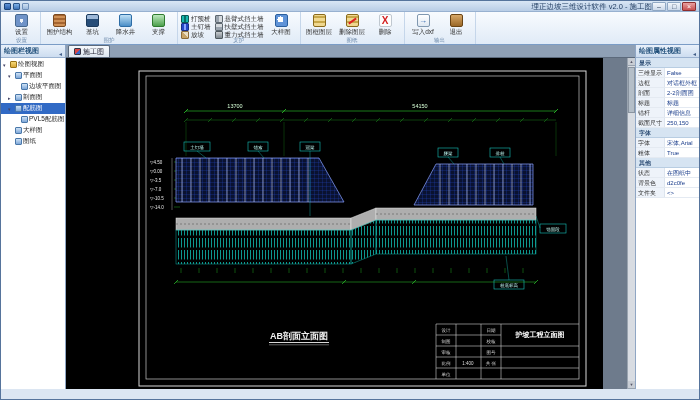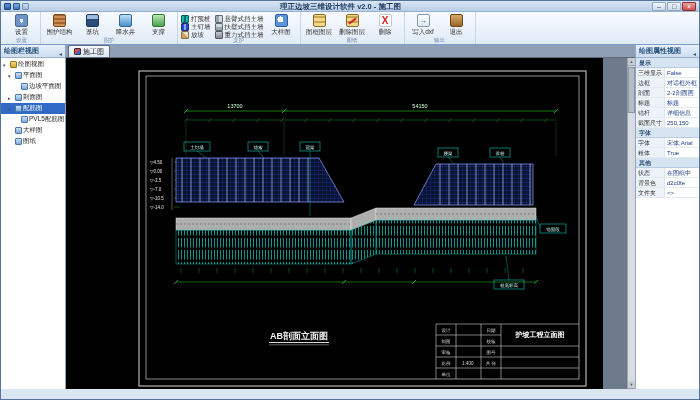--- a/index.html
+++ b/index.html
@@ -6,21 +6,21 @@
   *{box-sizing:border-box;}
   .window{width:700px;height:400px;position:relative;overflow:hidden;background:#dce6f2;border:1px solid #56749c;}
 
   
   .titlebar{height:11px;background:linear-gradient(#d9e6f5,#b9cde6);border-bottom:1px solid #98b1d0;display:flex;align-items:center;padding:0 3px;}
   .qat{display:flex;gap:2px;align-items:center;}
   .tb-ic{width:7px;height:7px;border-radius:1px;display:inline-block;}
   .tb-ic.app{background:linear-gradient(#5f93d8,#2a5fa8);border:1px solid #1c4478;}
   .tb-ic.save{background:linear-gradient(#7fb2e8,#3f74b8);border:1px solid #2a5488;}
   .tb-ic.undo{background:linear-gradient(#cfe0f2,#9ab8dc);border:1px solid #6f8fb8;}
-  .title{flex:1;text-align:center;font-size:7.5px;color:#1e3a5f;line-height:11px;white-space:nowrap;overflow:hidden;font-weight:bold;}
+  .title{flex:1;text-align:right;font-size:7.5px;color:#1e3a5f;line-height:11px;white-space:nowrap;overflow:hidden;}
   .winbtns{display:flex;gap:1px;}
   .wb{width:14px;height:9px;font-size:7px;line-height:8px;text-align:center;color:#2a3e58;background:linear-gradient(#f2f6fb,#ccd9ea);border:1px solid #90a8c4;border-radius:1px;}
   .wb.close{background:linear-gradient(#e8a0a0,#c85050);color:#fff;border-color:#8e2e2e;}
 
   
   .tabrow{height:12px;background:#c9d9ed;display:flex;align-items:flex-end;padding:0 4px;gap:1px;border-bottom:1px solid #8ba8c8;}
   .tab{font-size:7.5px;line-height:12px;padding:0 7px;color:#1e3a5f;white-space:nowrap;}
   .tab.file{background:linear-gradient(#3f78c0,#1e5aa8);color:#fff;border-radius:2px 2px 0 0;border:1px solid #14406e;border-bottom:none;}
   .tab.active{background:linear-gradient(#fdf6e2,#f2ddab);border:1px solid #d8b868;border-bottom:none;border-radius:2px 2px 0 0;color:#5a4a10;}
 

